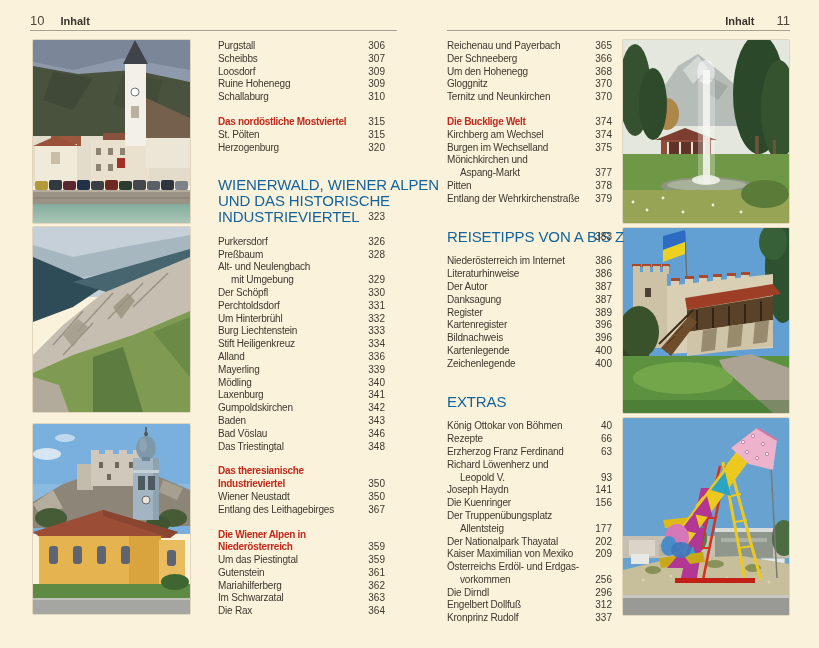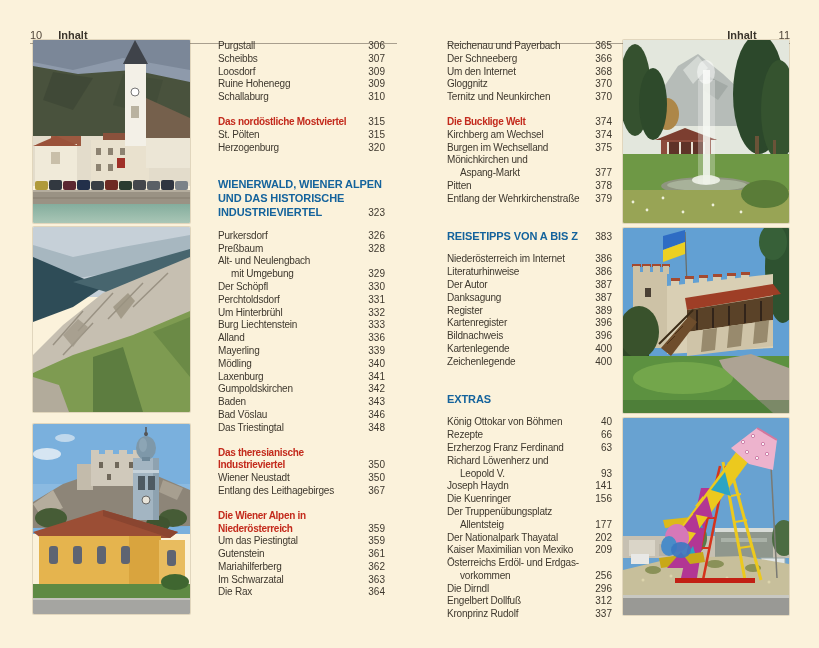--- a/index.html
+++ b/index.html
@@ -6,21 +6,21 @@
   body{
     width:819px;height:648px;position:relative;overflow:hidden;
     background:var(--bg,#fbf2db);
     font-family:"Liberation Sans",sans-serif;
   }
   
   .phead{position:absolute;top:13px;display:flex;align-items:baseline;
          border-bottom:1px solid var(--rule,#a89f8e);padding-bottom:2px;}
   .phead-left{left:30px;width:367px;}
   .phead-right{left:447px;width:343px;justify-content:flex-end;}
-  .pnum{font-size:11px;color:#51463a;margin-top:16px;}
+  .pnum{font-size:13px;color:#51463a;}
   .ptitle{font-size:11px;font-weight:bold;color:#3a342b;}
   .phead-left .ptitle{margin-left:16px;}
   .phead-right .pnum{margin-left:22px;}
   
   .photo{position:absolute;overflow:hidden;border-radius:1px;box-shadow:0 0 0 1px rgba(110,90,55,.18);}
   .photo svg{display:block;width:100%;height:100%;}
   #photo1{left:33px;top:40px;width:157px;height:183px;}
   #photo2{left:33px;top:227px;width:157px;height:185px;}
   #photo3{left:33px;top:424px;width:157px;height:190px;}
   #photo4{left:623px;top:40px;width:166px;height:183px;}
@@ -30,21 +30,21 @@
   .toc{position:absolute;top:40px;}
   .toc-left{left:218px;width:167px;}
   .toc-right{left:447px;width:165px;}
   .row{position:relative;line-height:12.8px;font-size:10px;letter-spacing:-0.2px;color:var(--text,#3e382e);}
   .lbl{white-space:nowrap;}
   .pg{position:absolute;right:0;top:0;letter-spacing:0;}
   .ind .lbl{padding-left:13px;display:inline-block;}
   .red .lbl{color:var(--red,#c32a1c);font-weight:bold;letter-spacing:-0.3px;}
   .group + .group{margin-top:12px;}
   .g-chapter .row{line-height:13.8px;}
-  .g-chapter .lbl{color:var(--blue,#14639c);font-weight:bold;font-size:11px;letter-spacing:-0.1px;}
+  .g-chapter .lbl{color:var(--blue,#14639c);font-weight:normal;font-size:15px;letter-spacing:-0.1px;}
   .g-chapter .pg{font-size:10px;}
   .group + .g-chapter{margin-top:24px;}
   .g-chapter + .group{margin-top:10px;}
 </style>
 </head>
 <body>
 
 <div class="book">
 
   <div class="phead phead-left">
@@ -350,20 +350,21 @@
       </div>
       <div class="group g-entries">
         <div class="row"><span class="lbl">Purkersdorf</span><span class="pg">326</span></div>
         <div class="row"><span class="lbl">Preßbaum</span><span class="pg">328</span></div>
         <div class="row"><span class="lbl">Alt- und Neulengbach</span><span class="pg"></span></div>
         <div class="row ind"><span class="lbl">mit Umgebung</span><span class="pg">329</span></div>
         <div class="row"><span class="lbl">Der Schöpfl</span><span class="pg">330</span></div>
         <div class="row"><span class="lbl">Perchtoldsdorf</span><span class="pg">331</span></div>
         <div class="row"><span class="lbl">Um Hinterbrühl</span><span class="pg">332</span></div>
         <div class="row"><span class="lbl">Burg Liechtenstein</span><span class="pg">333</span></div>
+        <div class="row"><span class="lbl">Stift Heiligenkreuz</span><span class="pg">334</span></div>
         <div class="row"><span class="lbl">Alland</span><span class="pg">336</span></div>
         <div class="row"><span class="lbl">Mayerling</span><span class="pg">339</span></div>
         <div class="row"><span class="lbl">Mödling</span><span class="pg">340</span></div>
         <div class="row"><span class="lbl">Laxenburg</span><span class="pg">341</span></div>
         <div class="row"><span class="lbl">Gumpoldskirchen</span><span class="pg">342</span></div>
         <div class="row"><span class="lbl">Baden</span><span class="pg">343</span></div>
         <div class="row"><span class="lbl">Bad Vöslau</span><span class="pg">346</span></div>
         <div class="row"><span class="lbl">Das Triestingtal</span><span class="pg">348</span></div>
       </div>
       <div class="group g-entries">
@@ -379,21 +380,21 @@
         <div class="row"><span class="lbl">Gutenstein</span><span class="pg">361</span></div>
         <div class="row"><span class="lbl">Mariahilferberg</span><span class="pg">362</span></div>
         <div class="row"><span class="lbl">Im Schwarzatal</span><span class="pg">363</span></div>
         <div class="row"><span class="lbl">Die Rax</span><span class="pg">364</span></div>
       </div>
     </div>
   <div class="toc toc-right" id="toc-right">
       <div class="group g-entries">
         <div class="row"><span class="lbl">Reichenau und Payerbach</span><span class="pg">365</span></div>
         <div class="row"><span class="lbl">Der Schneeberg</span><span class="pg">366</span></div>
-        <div class="row"><span class="lbl">Um den Internet</span><span class="pg">368</span></div>
+        <div class="row"><span class="lbl">Um den Hohenegg</span><span class="pg">368</span></div>
         <div class="row"><span class="lbl">Gloggnitz</span><span class="pg">370</span></div>
         <div class="row"><span class="lbl">Ternitz und Neunkirchen</span><span class="pg">370</span></div>
       </div>
       <div class="group g-entries">
         <div class="row red"><span class="lbl">Die Bucklige Welt</span><span class="pg">374</span></div>
         <div class="row"><span class="lbl">Kirchberg am Wechsel</span><span class="pg">374</span></div>
         <div class="row"><span class="lbl">Burgen im Wechselland</span><span class="pg">375</span></div>
         <div class="row"><span class="lbl">Mönichkirchen und</span><span class="pg"></span></div>
         <div class="row ind"><span class="lbl">Aspang-Markt</span><span class="pg">377</span></div>
         <div class="row"><span class="lbl">Pitten</span><span class="pg">378</span></div>

